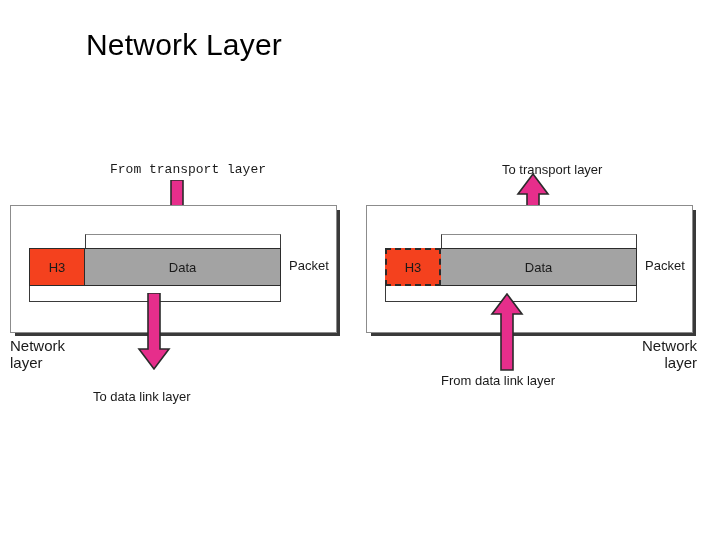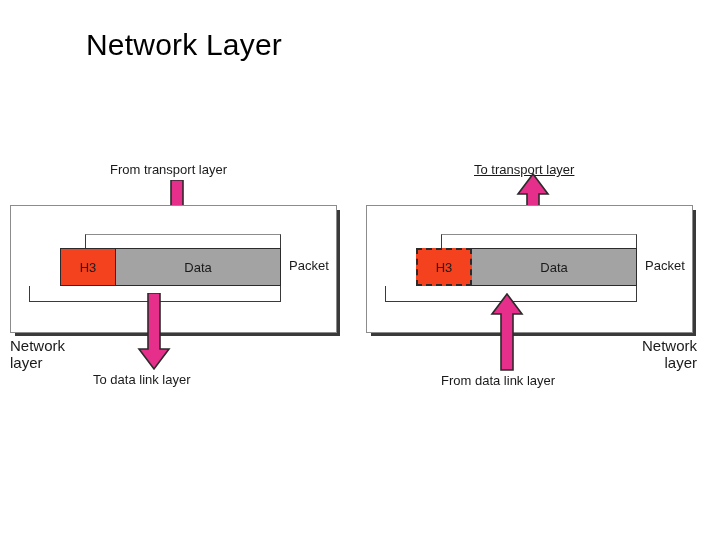--- a/index.html
+++ b/index.html
@@ -58,21 +58,20 @@
   .seg-h3 {
     width: 56px;
     background: #F4411E;
     border: 1.5px solid #2b2b2b;
     box-sizing: border-box;
     display: flex;
     align-items: center;
     justify-content: center;
     font-size: 13px;
     color: #1a1a1a;
-    margin-left: 31px;
   }
   .seg-h3.dashed {
     border: 2px dashed #2b2b2b;
   }
   .seg-data {
     flex: 1;
     background: #a3a3a3;
     border: 1.5px solid #2b2b2b;
     border-left: none;
     box-sizing: border-box;
@@ -127,23 +126,23 @@
   #arrow-to-transport   { left: 516px; top: 173px; }
   #arrow-from-datalink  { left: 490px; top: 293px; }
 
   
   .flow-caption {
     position: absolute;
     font-size: 13px;
     color: #1a1a1a;
     white-space: nowrap;
   }
-  #caption-from-transport { left: 110px; top: 162px; }
-  #caption-to-datalink    { left: 93px;  top: 372px; text-align: right; }
-  #caption-to-transport   { left: 474px; top: 162px; text-decoration: underline; }
+  #caption-from-transport { left: 110px; top: 162px; font-family: Liberation Mono, monospace; }
+  #caption-to-datalink    { left: 93px;  top: 389px; text-align: right; }
+  #caption-to-transport   { left: 502px; top: 162px; }
   #caption-from-datalink  { left: 441px; top: 373px; }
 
   
   .layer-caption {
     position: absolute;
     font-size: 15px;
     line-height: 17px;
     color: #1a1a1a;
     white-space: nowrap;
   }

